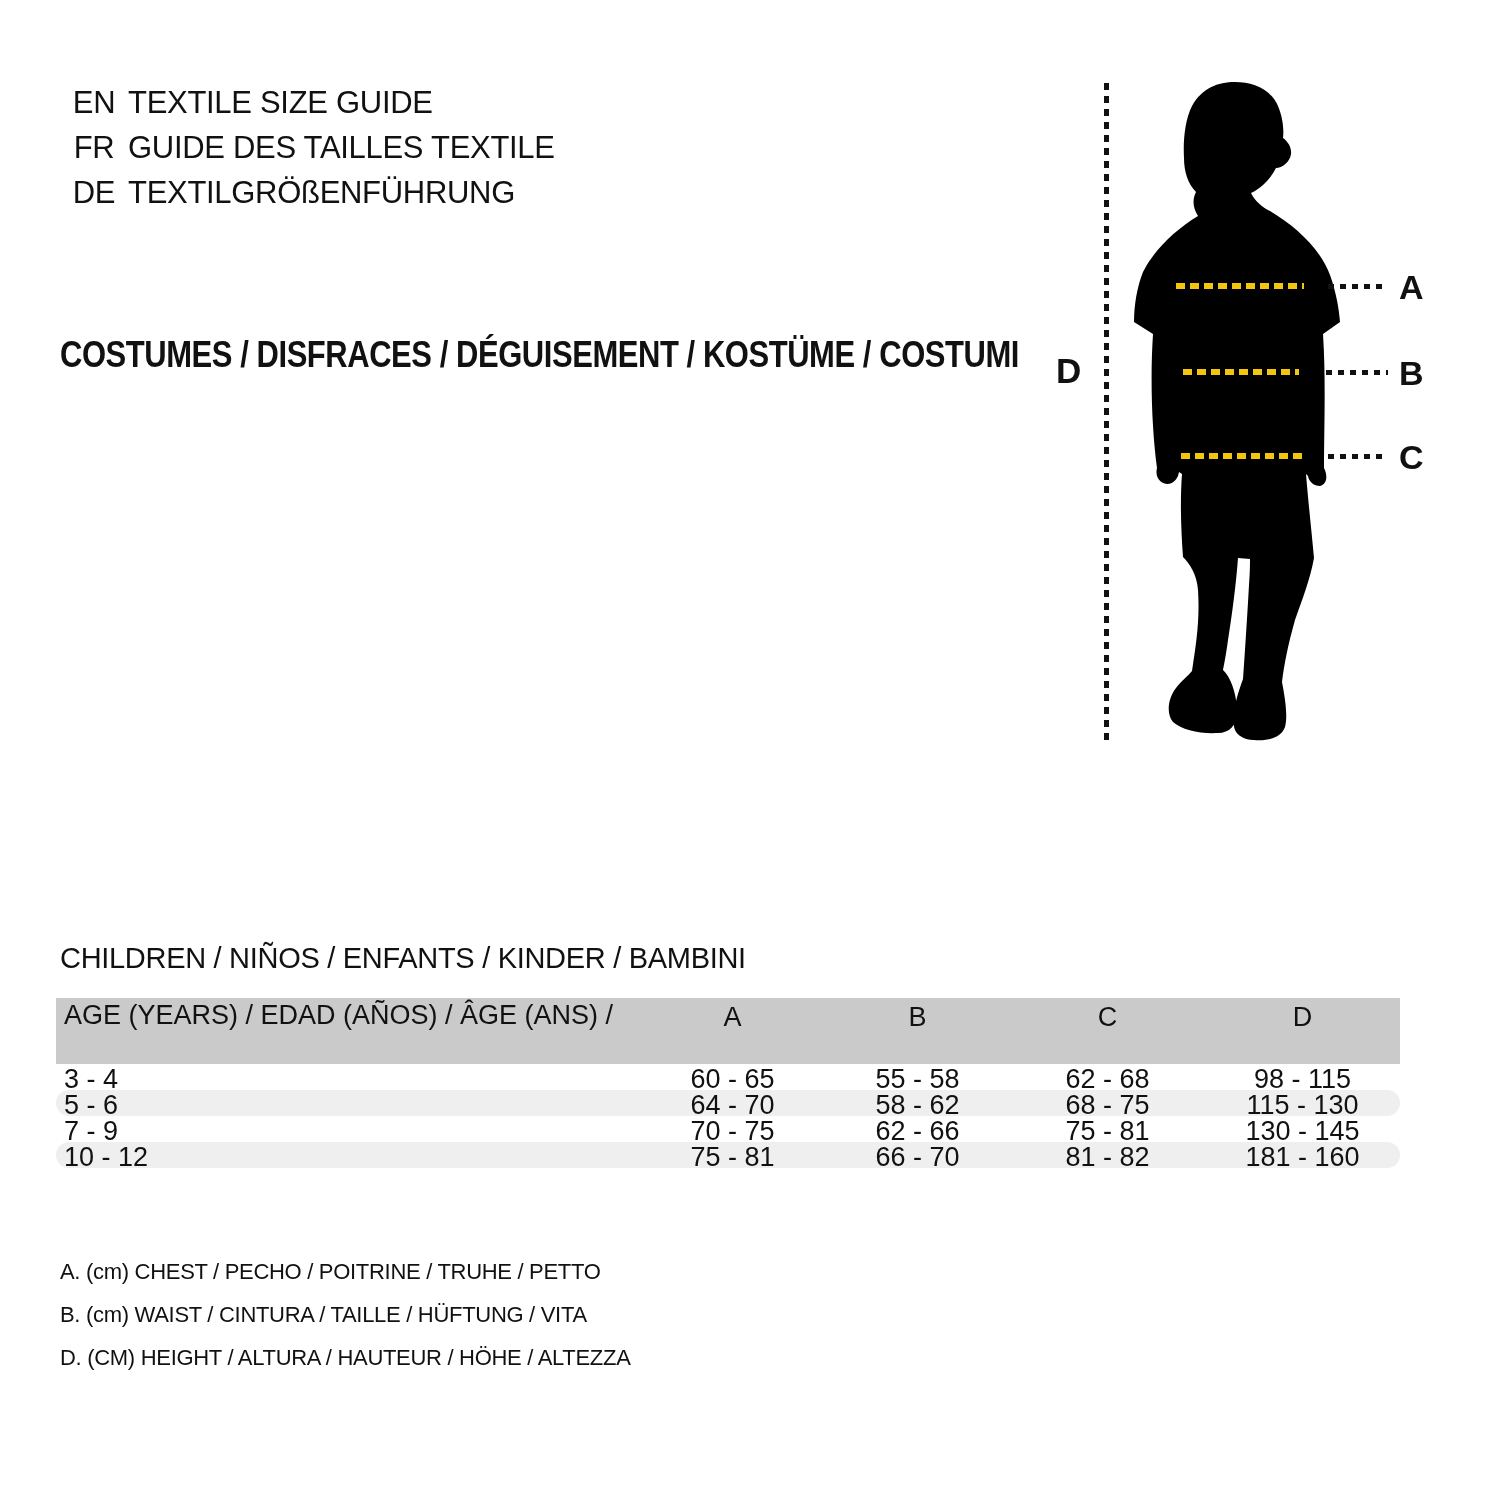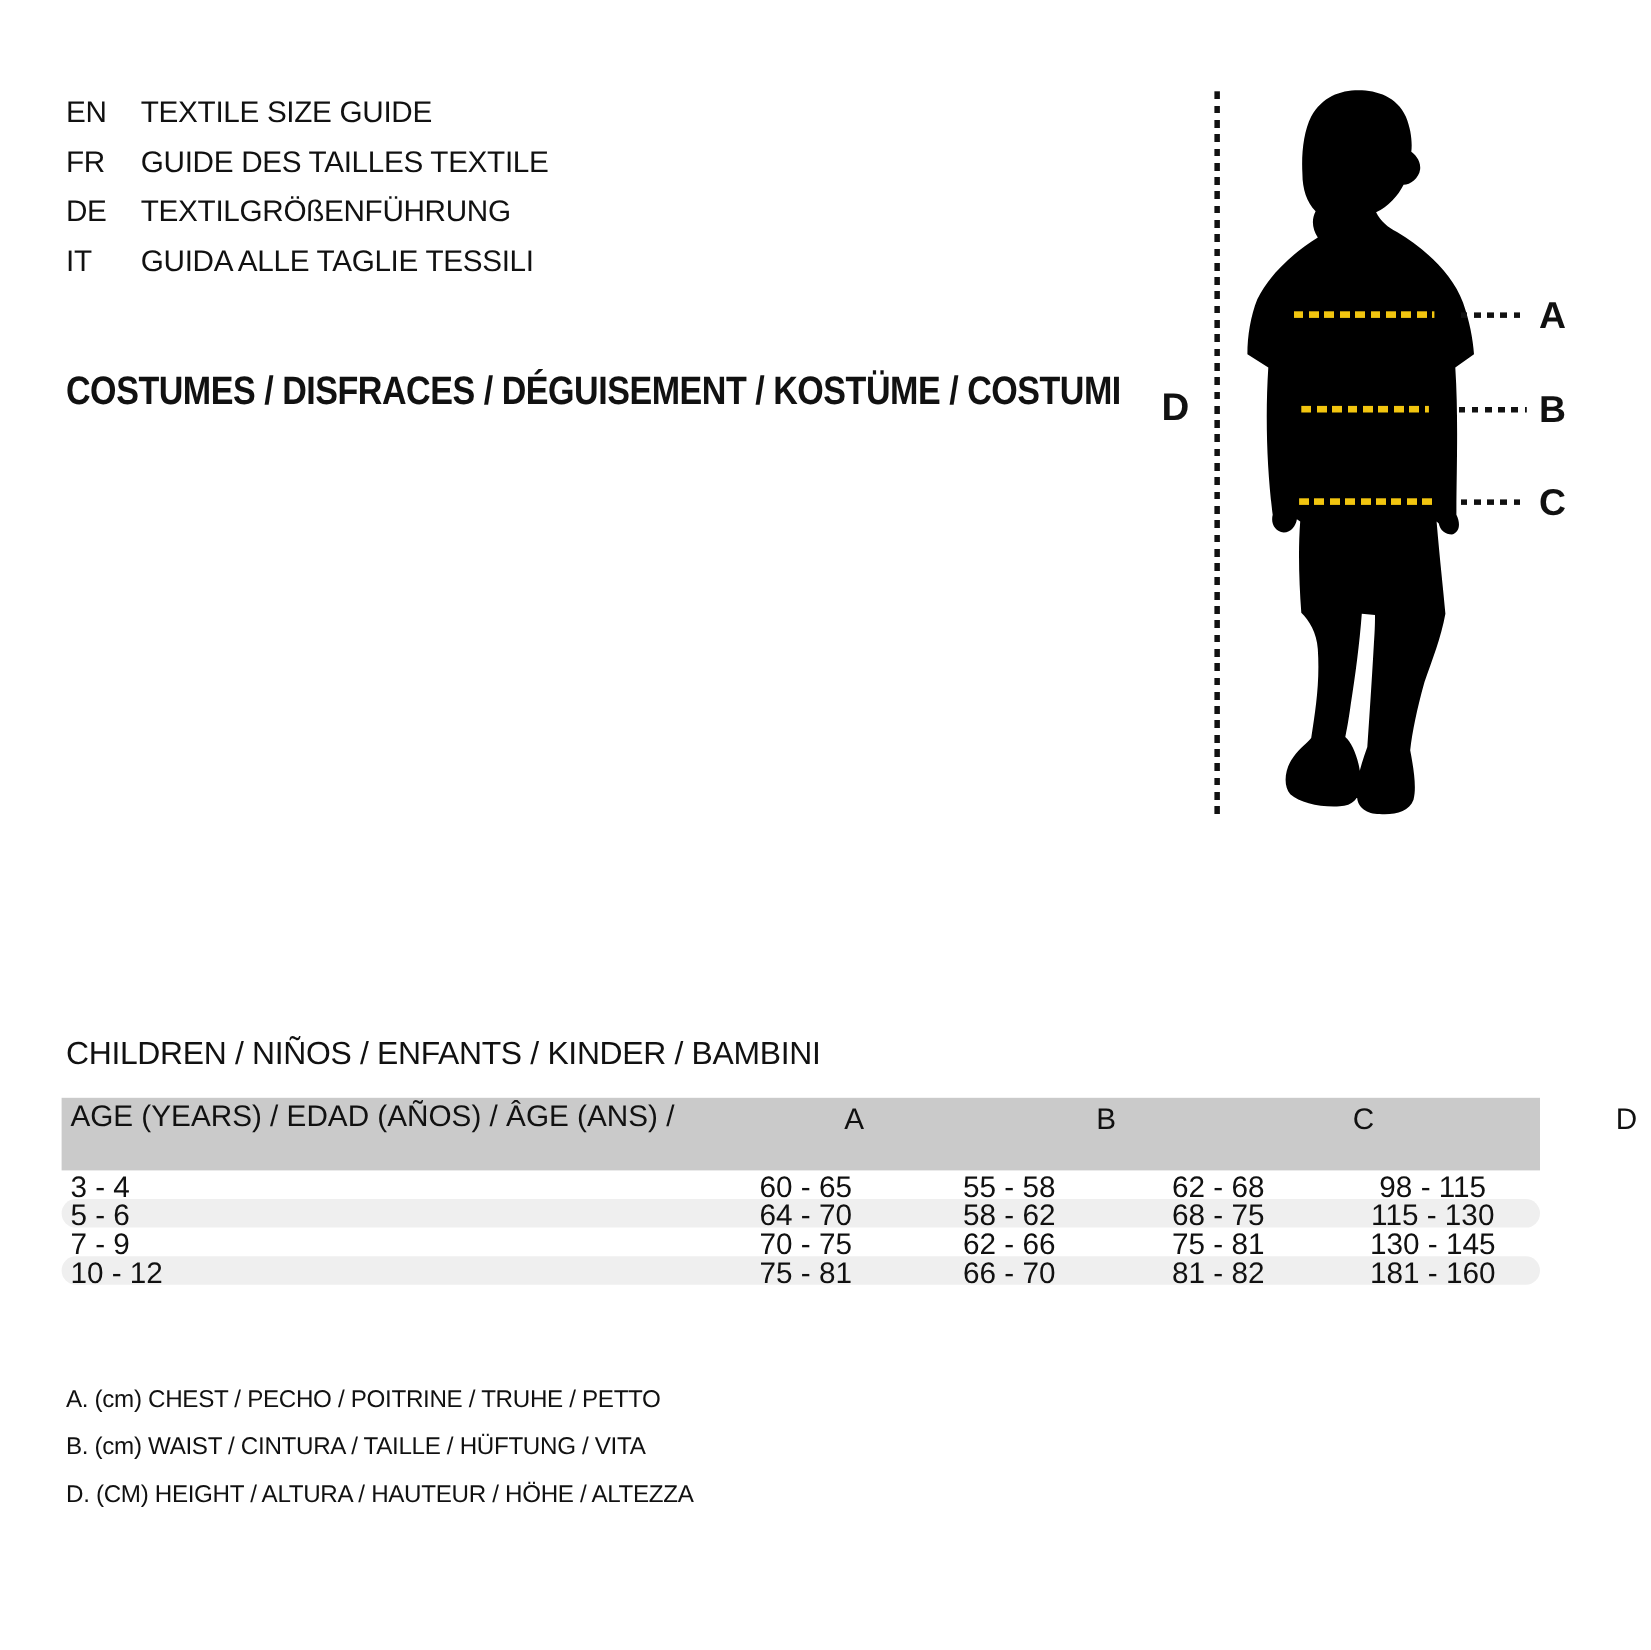--- a/index.html
+++ b/index.html
@@ -3,21 +3,21 @@
 <meta charset="utf-8">
 <style>
   html,body{margin:0;padding:0;background:#fff;}
   .page{
     position:relative;width:1501px;height:1500px;background:#fff;overflow:hidden;
     font-family:"Liberation Sans","DejaVu Sans",sans-serif;color:#111;
     -webkit-font-smoothing:antialiased;
   }
   
   .langs{position:absolute;left:60px;top:80px;}
-  .lang-row{display:flex;height:45px;align-items:center;font-size:27px;letter-spacing:-.3px;}
+  .lang-row{display:flex;height:45px;align-items:center;font-size:31px;letter-spacing:-.3px;text-align:center;}
   .lang-code{width:68px;flex:0 0 68px;}
   
   .costumes{
     position:absolute;left:60px;top:334px;margin:0;font-size:36px;font-weight:700;
     letter-spacing:-.5px;transform:scaleX(.86);transform-origin:left top;white-space:nowrap;
   }
   
   .vline{
     position:absolute;left:1104px;top:83px;width:5px;height:660px;
     background:repeating-linear-gradient(180deg,#111 0 7px,transparent 7px 13px);
@@ -31,21 +31,21 @@
   .bdash{
     position:absolute;height:5px;
     background:repeating-linear-gradient(90deg,#111 0 6px,transparent 6px 12px);
   }
   .mlabel{position:absolute;left:1399px;font-size:34px;font-weight:700;line-height:1;}
   
   .children-title{position:absolute;left:60px;top:942px;font-size:29px;letter-spacing:-.3px;}
   .size-table{position:absolute;left:56px;top:998px;width:1344px;padding-right:37px;background:#fff;}
   .t-head{
     display:grid;grid-template-columns:584px 185px 185px 195px 195px;
-    background:#cacaca;height:66px;font-size:27px;gap:44px;
+    background:#cacaca;height:66px;font-size:27px;
   }
   .t-head .age-head{padding-left:8px;padding-top:2px;line-height:31px;}
   .t-head .col-letter{text-align:center;padding-top:4px;}
   .t-row{
     display:grid;grid-template-columns:584px 185px 185px 195px 195px;
     height:26px;align-items:center;font-size:27px;
   }
   .t-row.alt{background:#efefef;border-radius:13px;}
   .t-row .age-cell{padding-left:8px;}
   .t-row .val{text-align:center;}
@@ -63,24 +63,20 @@
       <span class="lang-code">EN</span>
       <span class="lang-title">TEXTILE SIZE GUIDE</span>
     </div>
     <div class="lang-row">
       <span class="lang-code">FR</span>
       <span class="lang-title">GUIDE DES TAILLES TEXTILE</span>
     </div>
     <div class="lang-row">
       <span class="lang-code">DE</span>
       <span class="lang-title">TEXTILGRÖßENFÜHRUNG</span>
-    </div>
-    <div class="lang-row">
-      <span class="lang-code">IT</span>
-      <span class="lang-title">GUIDA ALLE TAGLIE TESSILI</span>
     </div>
   </section>
 
   <h1 class="costumes">COSTUMES / DISFRACES / DÉGUISEMENT / KOSTÜME / COSTUMI</h1>
 
   <div class="vline"></div>
   <div class="dlabel">D</div>
 
   <svg class="kid" width="215" height="665" viewBox="0 0 215 665" aria-hidden="true">
     <path fill="#000" d="

